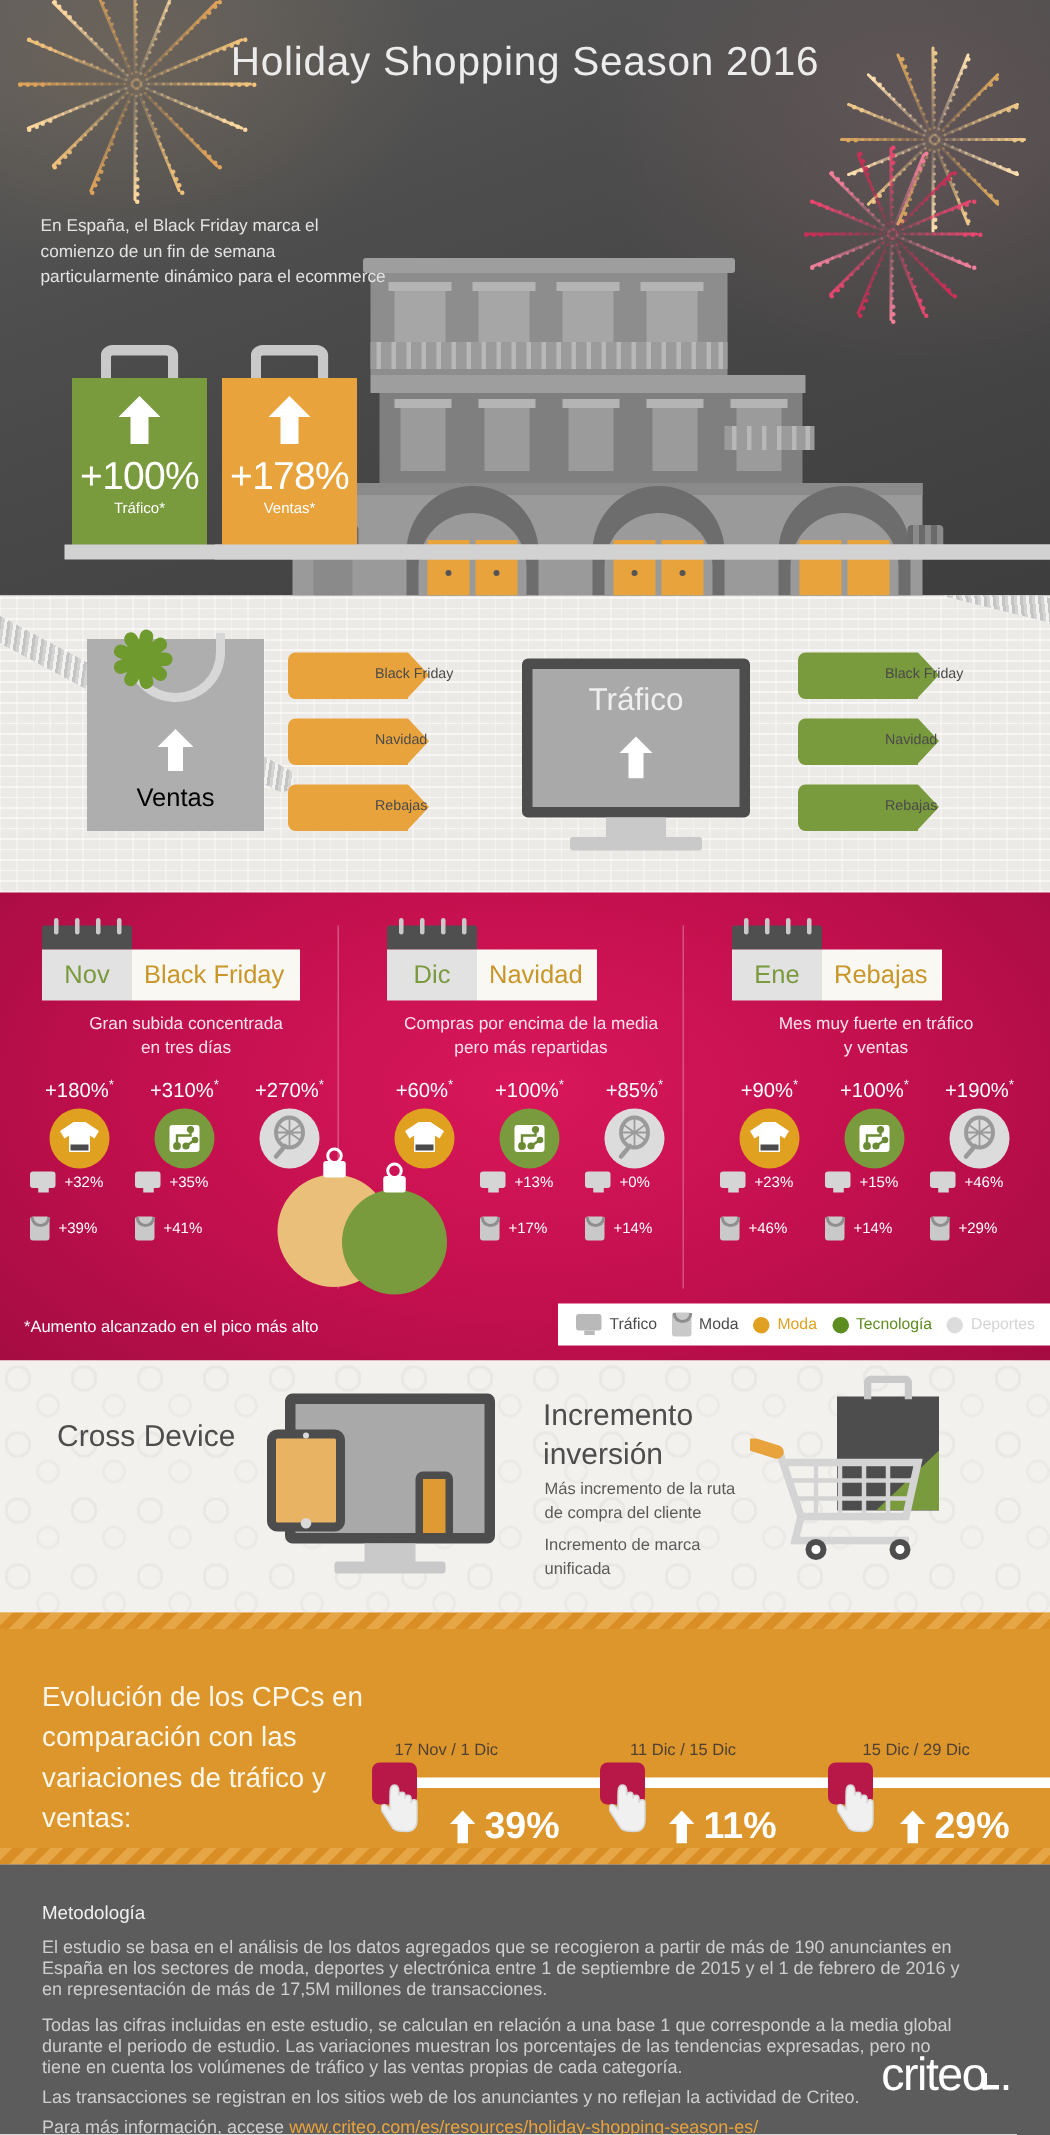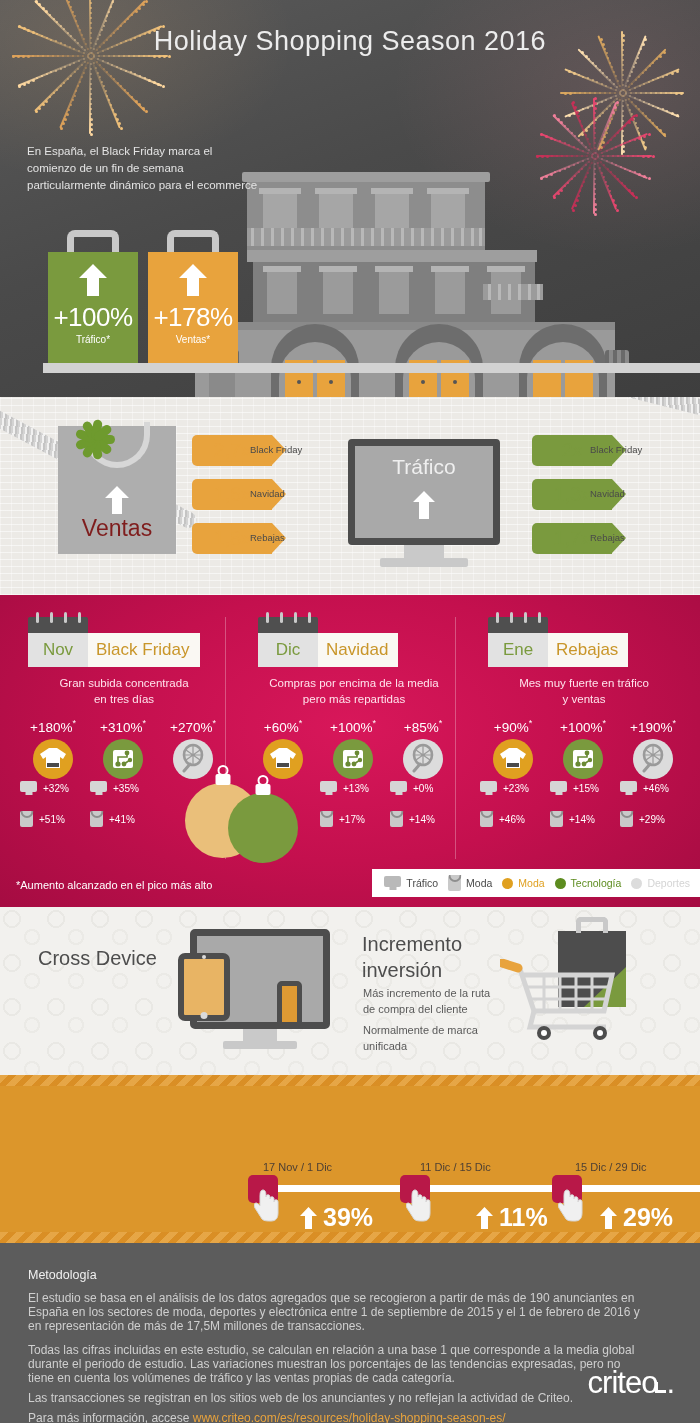--- a/index.html
+++ b/index.html
@@ -56,21 +56,21 @@
     background-image:repeating-linear-gradient(0deg,rgba(255,255,255,.55) 0 1px,transparent 1px 7px),
                      repeating-linear-gradient(90deg,rgba(255,255,255,.35) 0 1px,transparent 1px 11px);}
   .tinsel{position:absolute;height:16px;background:
      repeating-linear-gradient(70deg, #cfcfcf 0 2px, #f2f2f2 2px 4px, #bdbdbd 4px 6px);
      opacity:.85; border-radius:8px;}
   .ventas-bag{position:absolute; left:58px; top:29px; width:118px; height:128px;
      background:#aeaeae; z-index:3;}
   .ventas-bag .arc{position:absolute; top:-4px; left:26px; width:66px; height:46px;
      border:6px solid #d7d7d7; border-top:none; border-radius:0 0 40px 40px;}
   .ventas-bag .txt{position:absolute;left:0;right:0;bottom:12px;text-align:center;
-     font-size:23px;color:#7f1d1d;font-weight:300;}
+     font-size:17px;color:#000000;font-weight:300;}
   .bow{position:absolute; left:16px; top:-9px; width:42px; height:36px; z-index:4;}
   .bow i{position:absolute; left:50%; top:50%; width:20px; height:9px; border-radius:9px;
      background:#6e9a2e; transform-origin:0 50%;}
   .pill{position:absolute; height:31px; width:80px; color:#fff;
      display:flex; align-items:center; justify-content:center;
      border-radius:5px 0 0 5px; font-size:20px; font-weight:300;}
   .pill::after{content:"";position:absolute; right:-14px; top:0;
      border-top:15.5px solid transparent; border-bottom:15.5px solid transparent;
      border-left:14px solid currentColor;}
   .pill b{font-weight:bold; font-size:17px;}
@@ -1042,21 +1042,21 @@
         </div>
         <div class="devrow" style="left: 20px; top: 186px;">
           <div class="mini-mon">
             <div class="s"></div>
             <div class="n"></div>
           </div>
           <span>+32%</span>
         </div>
         <div class="devrow" style="left: 20px; top: 216px;">
           <div class="mini-bag"></div>
-          <span>+51%</span>
+          <span>+39%</span>
         </div>
         <div class="catcol" style="left: 92px; top: 123px;">
           <div class="top">+310%<sup>*</sup></div>
           <div class="circ" style="background: rgb(122, 154, 62);"><svg width="40" height="40" viewBox="0 0 40 40">
               <rect x="10" y="11" width="20" height="18" rx="2" fill="#fff"></rect>
               <path d="M15 25 L15 18 L24 18 L24 15" stroke="#6a8a34" stroke-width="1.6" fill="none"></path>
               <circle cx="15" cy="25" r="2.6" fill="#6a8a34"></circle>
               <circle cx="24" cy="14" r="2.4" fill="#6a8a34"></circle>
               <circle cx="21" cy="25" r="2.4" fill="#6a8a34"></circle>
               <path d="M21 25 L27 21" stroke="#6a8a34" stroke-width="1.6" fill="none"></path>
@@ -1253,60 +1253,61 @@
     </div>
     <div style="position:absolute;left:178px;top:46px;width:52px;height:68px;border:6px solid #4d4d4d;border-radius:7px;background:#e8b464;">
       <div style="position:absolute;left:50%;transform:translateX(-50%);top:-4px;width:4px;height:4px;border-radius:50%;background:#dadada;"></div>
       <div style="position:absolute;left:50%;transform:translateX(-50%);bottom:-4px;width:7px;height:7px;border-radius:50%;background:#dadada;"></div>
     </div>
     <div style="position:absolute;left:277px;top:74px;width:25px;height:46px;border:5px solid #4d4d4d;border-radius:5px;background:#df9a33;"></div>
 
     <div class="s4h" style="left:362px;top:24px;white-space:pre-line;line-height:26px;">Incremento
 inversión</div>
     <div class="s4p" style="left:363px;top:78px;width:130px;">Más incremento de la ruta de compra del cliente</div>
-    <div class="s4p" style="left:363px;top:115px;width:120px;">Normalmente de marca unificada</div>
+    <div class="s4p" style="left:363px;top:115px;width:120px;">Incremento de marca unificada</div>
 
     <div style="position:absolute;left:558px;top:24px;width:68px;height:76px;background:#4d4d4d;">
       <div style="position:absolute;right:0;bottom:0;width:42px;height:40px;background:#7a9a3e;clip-path:polygon(100% 0,100% 100%,0 100%);"></div>
       <div style="position:absolute;top:-14px;left:50%;transform:translateX(-50%);width:32px;height:16px;border:5px solid #c9c9c9;border-bottom:none;border-radius:5px 5px 0 0;"></div>
     </div>
     <svg style="position:absolute;left:500px;top:52px;" width="130" height="82" viewBox="0 0 130 82">
       <path d="M4 6 L20 10 L34 52 L104 52 L112 16 L24 16" fill="none" stroke="#d4d4d4" stroke-width="5"></path>
       <path d="M44 16 L44 52 M60 16 L60 52 M76 16 L76 52 M92 16 L92 52 M28 28 L108 28 M31 40 L106 40" stroke="#d4d4d4" stroke-width="3" fill="none"></path>
       <path d="M34 52 L30 68 L106 68" fill="none" stroke="#d4d4d4" stroke-width="5"></path>
       <circle cx="44" cy="74" r="7" fill="#4d4d4d"></circle>
         <circle cx="44" cy="74" r="3" fill="#fff"></circle>
       <circle cx="100" cy="74" r="7" fill="#4d4d4d"></circle>
         <circle cx="100" cy="74" r="3" fill="#fff"></circle>
       <path d="M2 4 L18 9" stroke="#e8a33d" stroke-width="9" stroke-linecap="round"></path>
     </svg>
   </div>
 
   <div class="sec5">
     <div class="rick" style="top:0;"></div>
     <div class="rick" style="bottom:0;"></div>
+    <div class="cpc-h">Evolución de los CPCs en comparación con las variaciones de tráfico y ventas:</div>
     <div class="track"></div>
     <div id="cpc-root">
         <div class="cpc-date" style="left: 263px; top: 86px;">17 Nov / 1 Dic</div>
         <div class="marker" style="left: 248px; top: 100px;"></div>
         <div class="hand" style="left: 254px; top: 113px;"><svg width="26" height="34" viewBox="0 0 26 34">
             <path d="M9 2 C6 2 6 6 6 9 L6 18 L4 16 C1 13 -1 17 1 20 L8 31 C10 33 13 33 17 33 C22 33 24 30 24 25 L24 14 C24 11 20 11 20 14 L20 11 C20 8 16 8 16 11 L16 9 C16 6 12 6 12 9 L12 9 C12 6 12 2 9 2 Z" fill="#f0f0f0" stroke="#d8d8d8" stroke-width="1"></path>
           </svg></div>
         <div class="cpc-val" style="left: 300px; top: 128px;">
           <svg width="17" height="22" viewBox="0 0 17 22">
             <polygon points="8.5,0 17,9 12,9 12,22 5,22 5,9 0,9" fill="#fff"></polygon>
           </svg>
           <span>39%</span>
         </div>
         <div class="cpc-date" style="left: 420px; top: 86px;">11 Dic / 15 Dic</div>
         <div class="marker" style="left: 400px; top: 100px;"></div>
         <div class="hand" style="left: 406px; top: 113px;"><svg width="26" height="34" viewBox="0 0 26 34">
             <path d="M9 2 C6 2 6 6 6 9 L6 18 L4 16 C1 13 -1 17 1 20 L8 31 C10 33 13 33 17 33 C22 33 24 30 24 25 L24 14 C24 11 20 11 20 14 L20 11 C20 8 16 8 16 11 L16 9 C16 6 12 6 12 9 L12 9 C12 6 12 2 9 2 Z" fill="#f0f0f0" stroke="#d8d8d8" stroke-width="1"></path>
           </svg></div>
-        <div class="cpc-val" style="left: 476px; top: 128px;">
+        <div class="cpc-val" style="left: 446px; top: 128px;">
           <svg width="17" height="22" viewBox="0 0 17 22">
             <polygon points="8.5,0 17,9 12,9 12,22 5,22 5,9 0,9" fill="#fff"></polygon>
           </svg>
           <span>11%</span>
         </div>
         <div class="cpc-date" style="left: 575px; top: 86px;">15 Dic / 29 Dic</div>
         <div class="marker" style="left: 552px; top: 100px;"></div>
         <div class="hand" style="left: 558px; top: 113px;"><svg width="26" height="34" viewBox="0 0 26 34">
             <path d="M9 2 C6 2 6 6 6 9 L6 18 L4 16 C1 13 -1 17 1 20 L8 31 C10 33 13 33 17 33 C22 33 24 30 24 25 L24 14 C24 11 20 11 20 14 L20 11 C20 8 16 8 16 11 L16 9 C16 6 12 6 12 9 L12 9 C12 6 12 2 9 2 Z" fill="#f0f0f0" stroke="#d8d8d8" stroke-width="1"></path>
           </svg></div>

